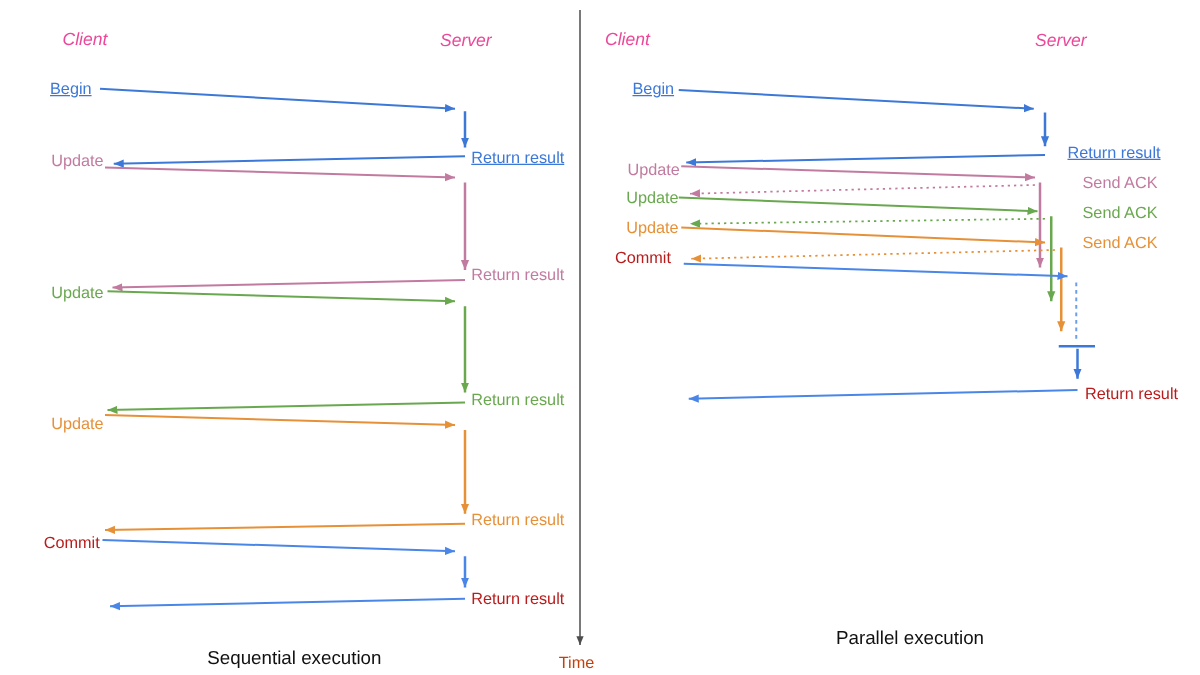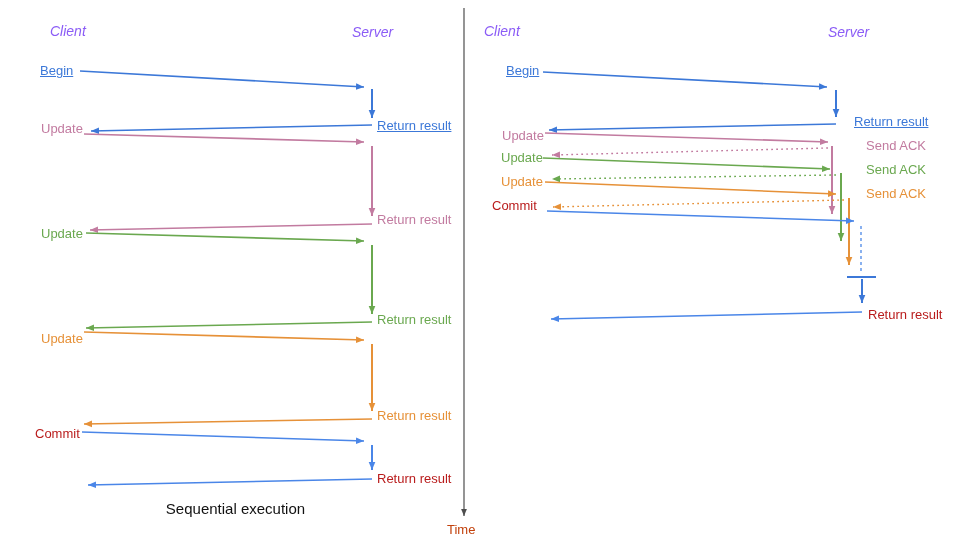--- a/index.html
+++ b/index.html
@@ -1,20 +1,20 @@
 <!DOCTYPE html>
 <html><head>
 <meta charset="utf-8">
 <style>
   html,body{margin:0;padding:0;background:#ffffff;}
   .canvas{position:relative;width:960px;height:540px;overflow:hidden;background:#ffffff;
           font-family:"Liberation Sans","DejaVu Sans",sans-serif;}
   svg.layer{position:absolute;left:0;top:0;}
   .lbl{position:absolute;font-size:13px;line-height:14px;white-space:nowrap;}
-  .hdr{color:#8b5cf6;font-style:italic;font-size:14px;}
+  .hdr{color:#ec4899;font-style:italic;font-size:14px;}
   .b1{color:#3c78d8;text-decoration:underline;}
   .b2{color:#b91c1c;}
   .pk{color:#c27ba0;}
   .gr{color:#6aa84f;}
   .or{color:#e69138;}
   .caption{color:#111111;font-size:15px;text-align:center;}
   .timelbl{color:#c2410c;}
   line.s{stroke-width:1.6;fill:none;}
   line.w2{stroke-width:2;}
   line.sb1{stroke:#3c78d8;}
@@ -118,36 +118,37 @@
 
   <div class="lbl gr" style="left:41px;top:227px">Update</div>
   <div class="lbl gr" style="left:377px;top:313px">Return result</div>
 
   <div class="lbl or" style="left:41px;top:332px">Update</div>
   <div class="lbl or" style="left:377px;top:409px">Return result</div>
 
   <div class="lbl b2" style="left:35px;top:427px">Commit</div>
   <div class="lbl b2" style="left:377px;top:472px">Return result</div>
 
-  <div class="lbl caption" style="left:118px;top:502px;width:235px">Sequential execution</div>
+  <div class="lbl caption" style="left:118px;top:520px;width:235px">Sequential execution</div>
 
   <div class="lbl hdr" style="left:484px;top:24px">Client</div>
   <div class="lbl hdr" style="left:828px;top:25px">Server</div>
 
   <div class="lbl b1" style="left:506px;top:64px">Begin</div>
   <div class="lbl b1" style="left:854px;top:115px">Return result</div>
 
   <div class="lbl pk" style="left:502px;top:129px">Update</div>
   <div class="lbl pk" style="left:866px;top:139px">Send ACK</div>
 
   <div class="lbl gr" style="left:501px;top:151px">Update</div>
   <div class="lbl gr" style="left:866px;top:163px">Send ACK</div>
 
   <div class="lbl or" style="left:501px;top:175px">Update</div>
   <div class="lbl or" style="left:866px;top:187px">Send ACK</div>
 
   <div class="lbl b2" style="left:492px;top:199px">Commit</div>
   <div class="lbl b2" style="left:868px;top:308px">Return result</div>
 
+  <div class="lbl caption" style="left:613px;top:504px;width:230px">Parallel execution</div>
 
   <div class="lbl timelbl" style="left:447px;top:523px">Time</div>
 
 </div>
 
 </body></html>

